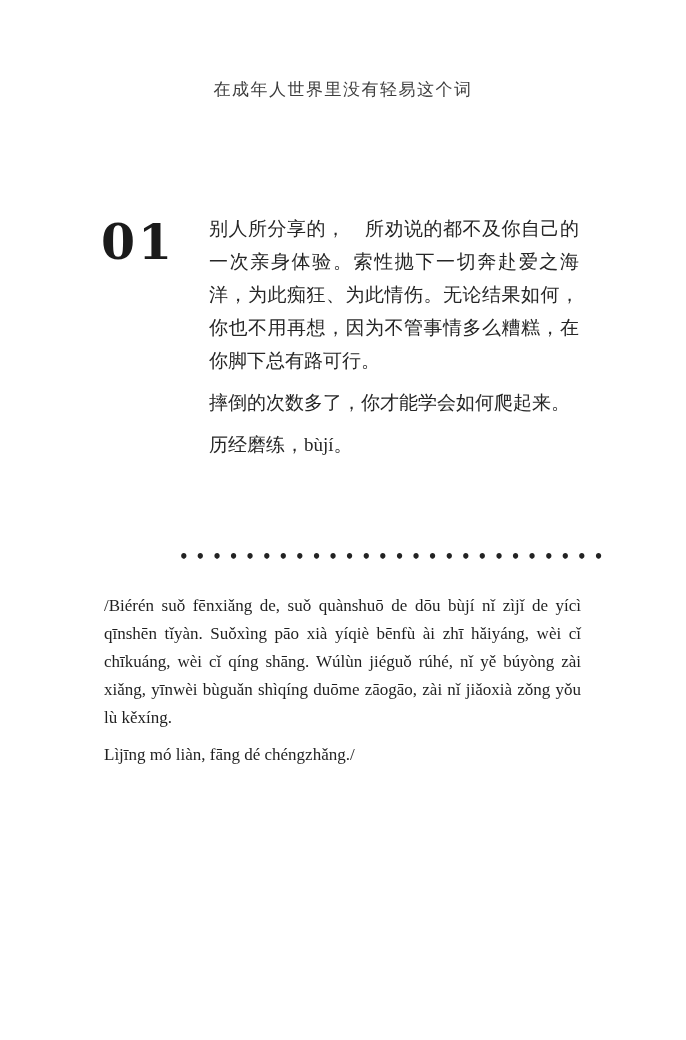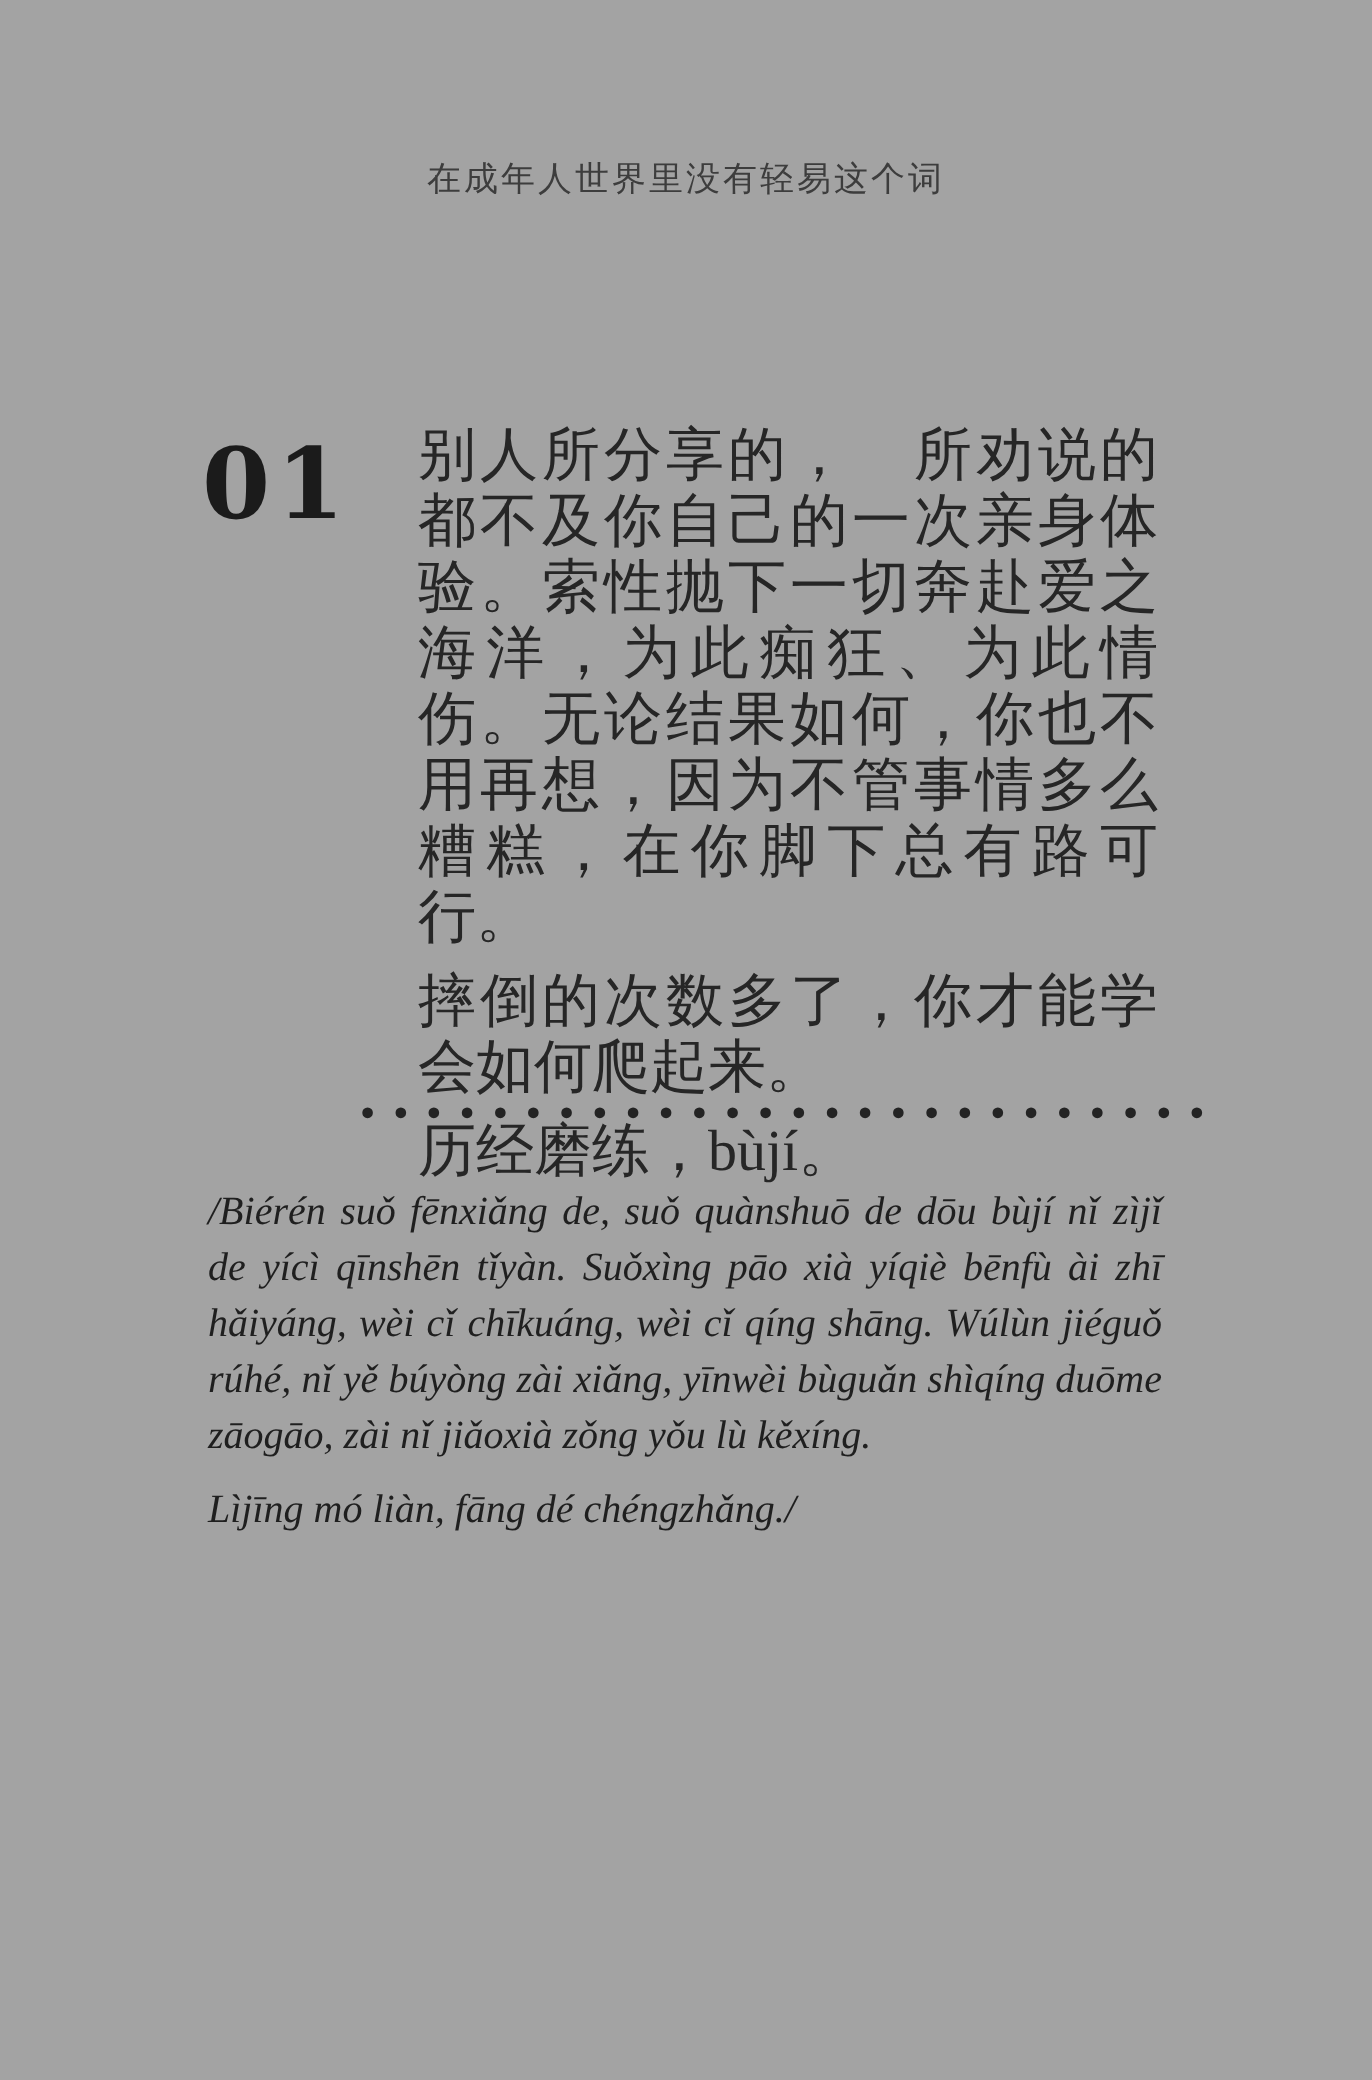--- a/index.html
+++ b/index.html
@@ -5,21 +5,21 @@
   html, body {
     margin: 0;
     padding: 0;
     background: #e8e8e8;
   }
   .page {
     position: relative;
     width: 686px;
     height: 1040px;
     margin: 0 auto;
-    background: #a3a3a3;
+    background: #ffffff;
     overflow: hidden;
     font-family: "Liberation Serif", "DejaVu Serif", serif;
     color: #1e1e1e;
   }
 
   
   .running-header {
     position: absolute;
     top: 78px;
     left: 0;
@@ -43,21 +43,21 @@
     letter-spacing: 3px;
     color: #1b1b1b;
   }
 
   
   .cn-block {
     position: absolute;
     left: 209px;
     top: 212px;
     width: 370px;
-    font-size: 29px;
+    font-size: 19px;
     line-height: 33px;
     text-align: justify;
     color: #262626;
     font-family: "Liberation Serif", "DejaVu Serif", serif;
   }
   .cn-block p { margin: 0; }
   .cn-block p + p { margin-top: 9px; }
 
   
   .dot-separator {
@@ -73,26 +73,25 @@
     white-space: nowrap;
     line-height: 20px;
   }
 
   
   .pinyin-block {
     position: absolute;
     left: 104px;
     top: 592px;
     width: 477px;
-    font-size: 20px;
+    font-size: 17px;
     line-height: 28px;
     text-align: justify;
     color: #1f1f1f;
     font-family: "Liberation Serif", "DejaVu Serif", serif;
-    font-style: italic;
   }
   .pinyin-block p { margin: 0; }
   .pinyin-block p + p { margin-top: 9px; }
 
   
   .page-footer {
     position: absolute;
     top: 930px;
     right: 108px;
     font-family: "Liberation Sans", "DejaVu Sans", sans-serif;

